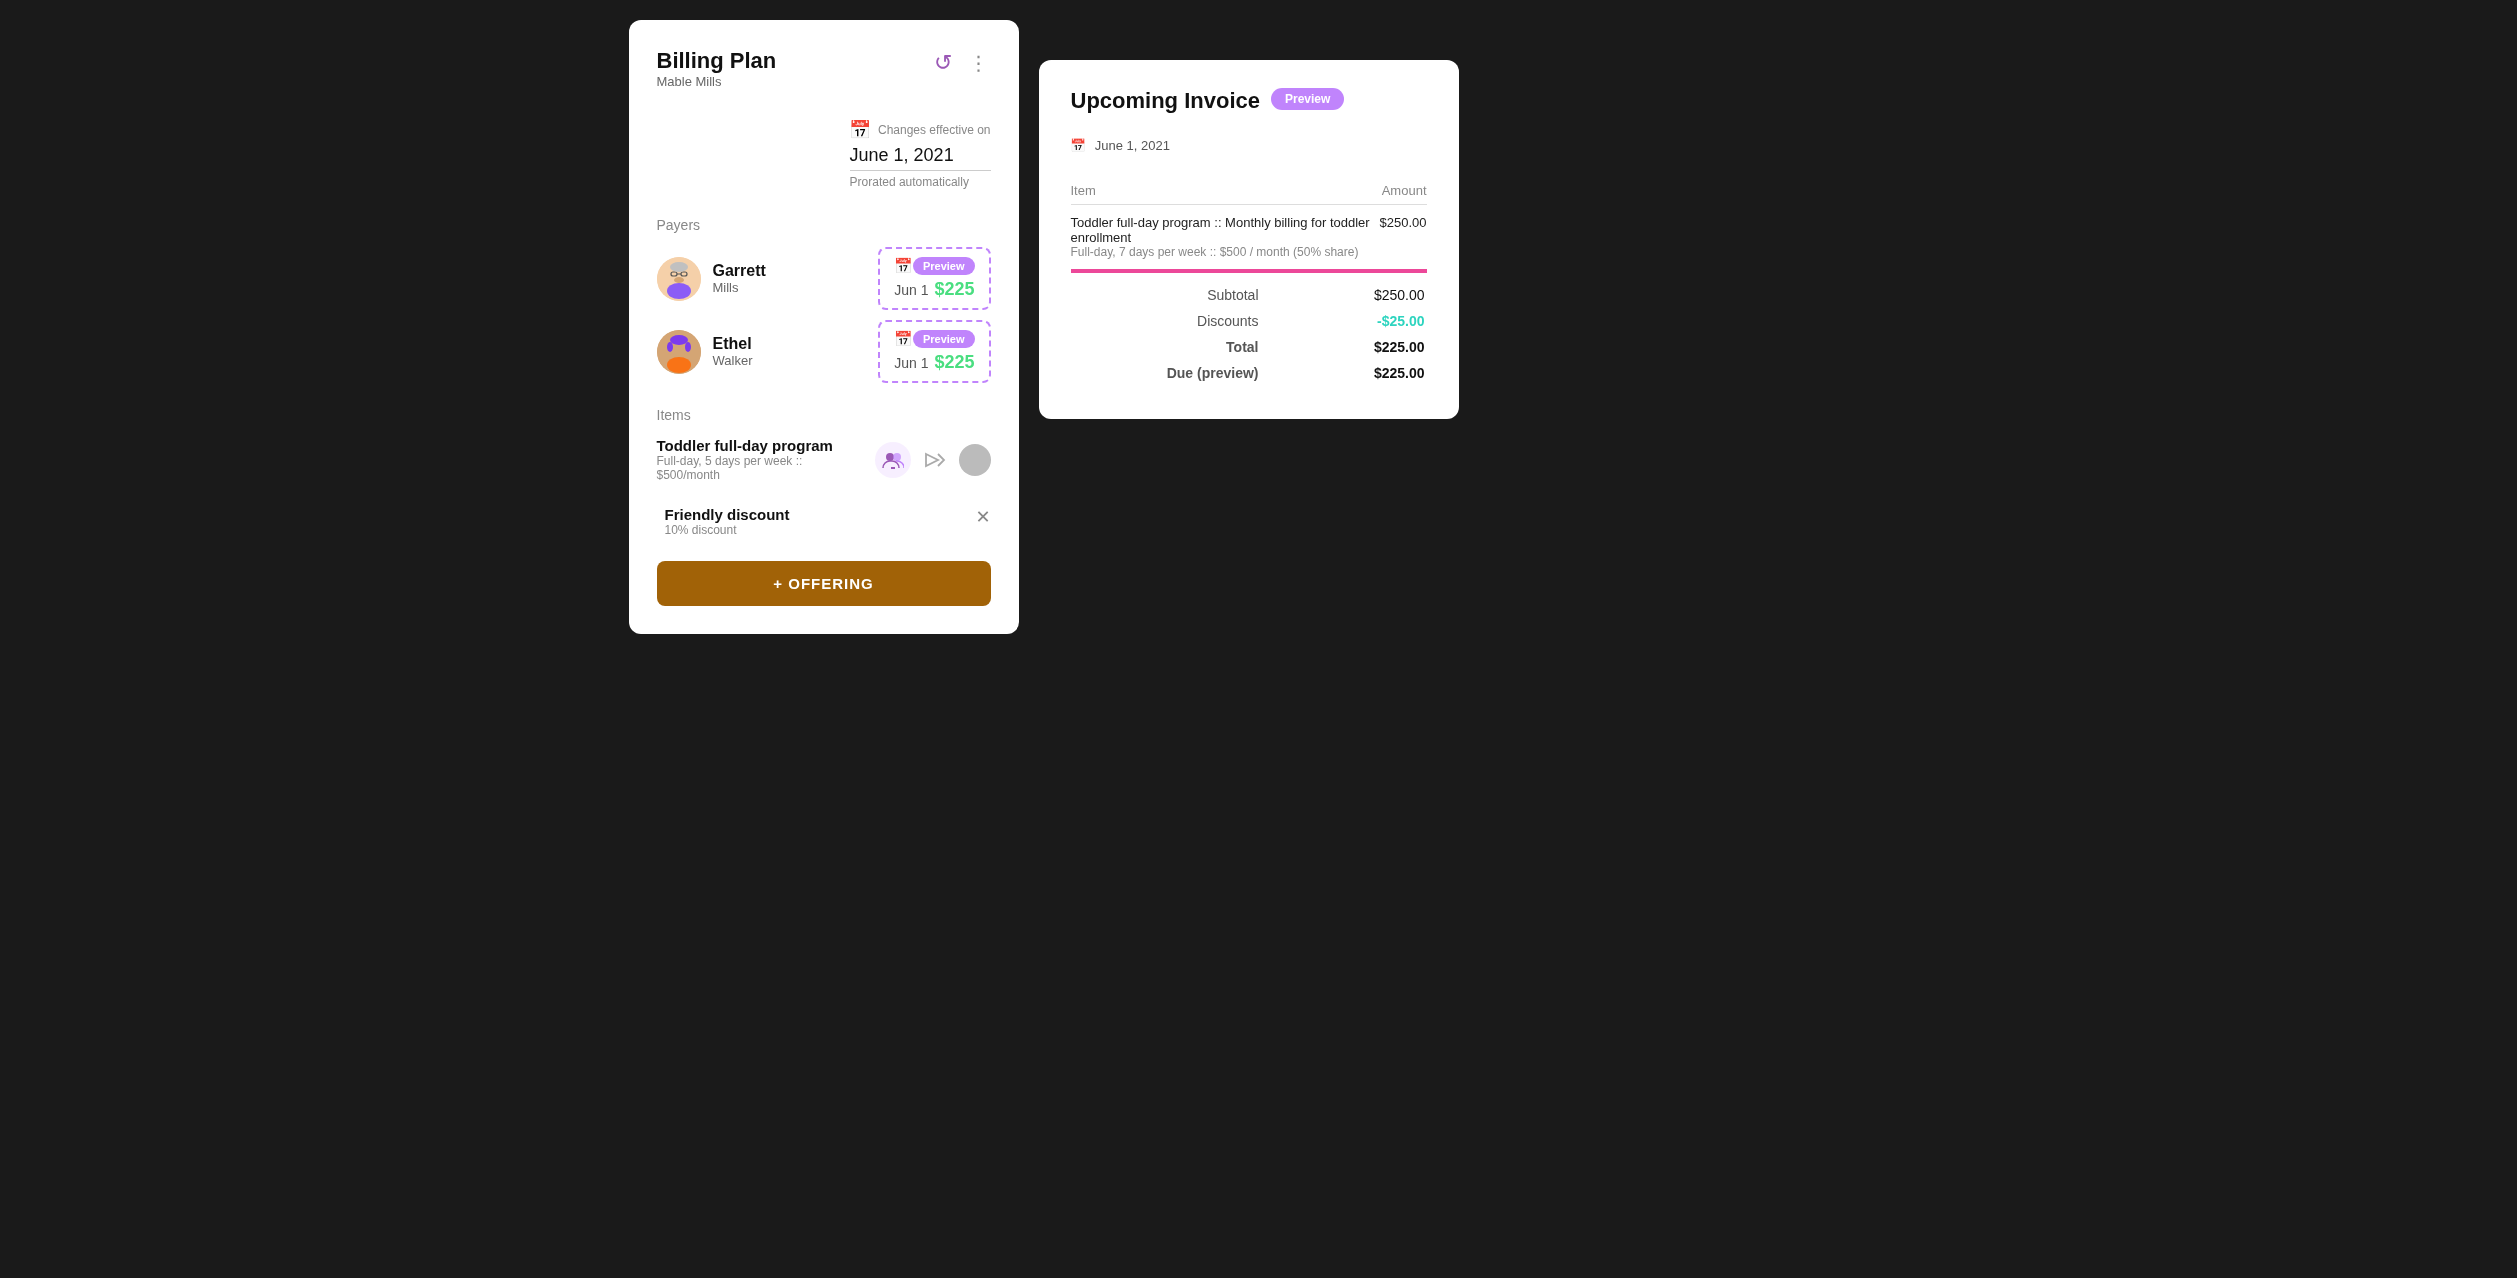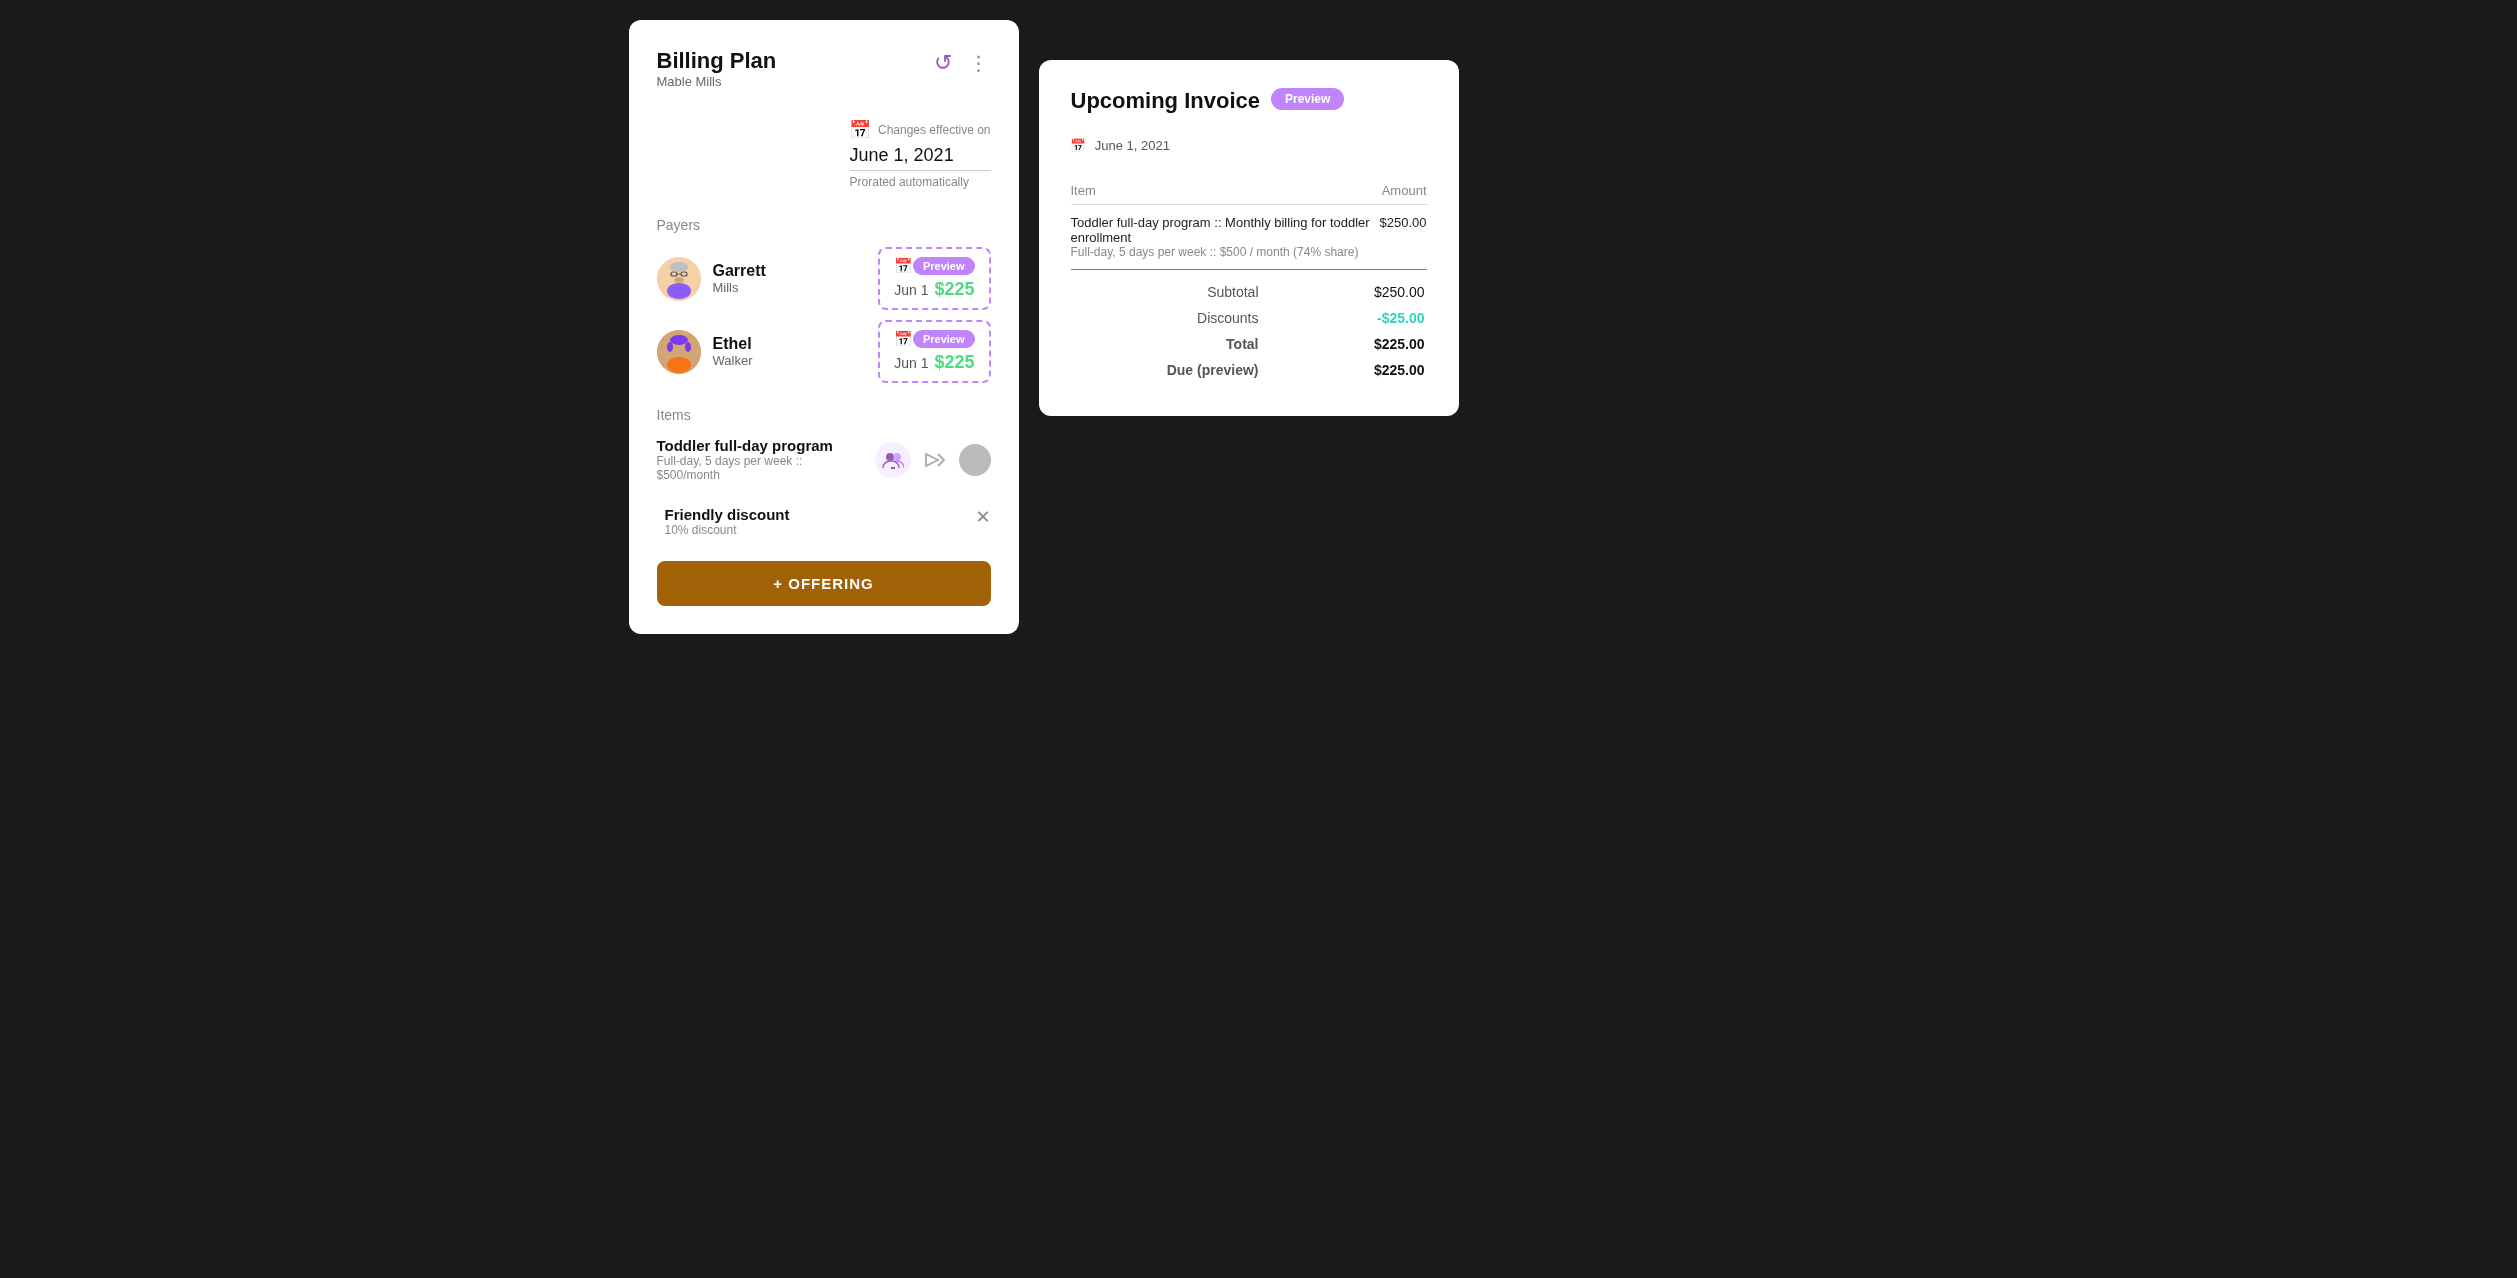--- a/index.html
+++ b/index.html
@@ -337,21 +337,21 @@
     .invoice-table th:first-child { text-align: left; }
     .invoice-table th:last-child { text-align: right; }
     .invoice-table td {
       padding: 10px 0;
       font-size: 13px;
       color: #222;
       vertical-align: top;
     }
     .invoice-table td:last-child { text-align: right; }
     .invoice-table tr.divider-row td {
-      border-bottom: 1px solid #ec4899;
+      border-bottom: 4px solid #ec4899;
     }
     .negative-teal { color: #2dd4bf; }
 
     .invoice-line-green {
       font-size: 14px;
       font-weight: 600;
       color: #2dd4bf;
     }
     .invoice-line-sub {
       font-size: 12px;
@@ -552,21 +552,21 @@
       <thead>
         <tr>
           <th>Item</th>
           <th>Amount</th>
         </tr>
       </thead>
       <tbody>
         <tr class="divider-row">
           <td>
             <div style="font-weight:500;">Toddler full-day program :: Monthly billing for toddler enrollment</div>
-            <div class="invoice-line-sub">Full-day, 5 days per week :: $500 / month (74% share)</div>
+            <div class="invoice-line-sub">Full-day, 7 days per week :: $500 / month (50% share)</div>
           </td>
           <td>$250.00</td>
         </tr>
       </tbody>
     </table>
 
     <table class="summary-table">
       <tbody>
           <tr>
         <td>Subtotal</td>

